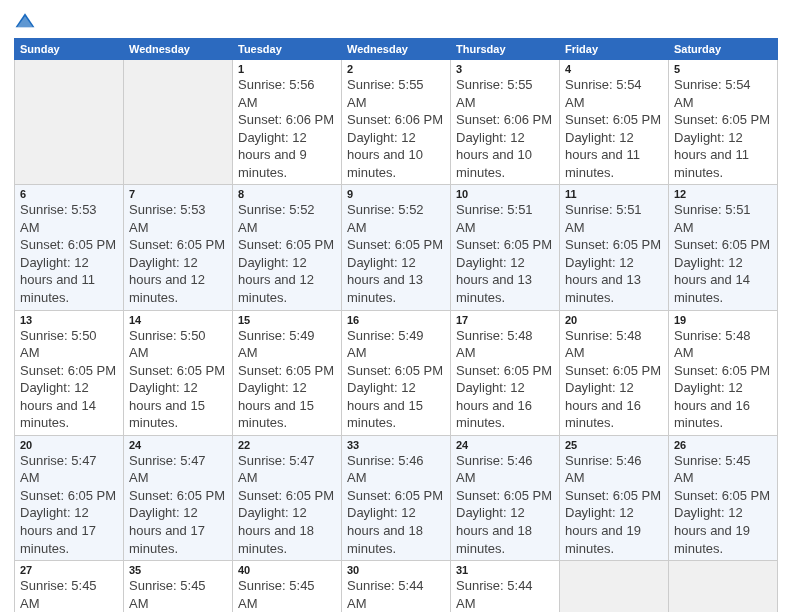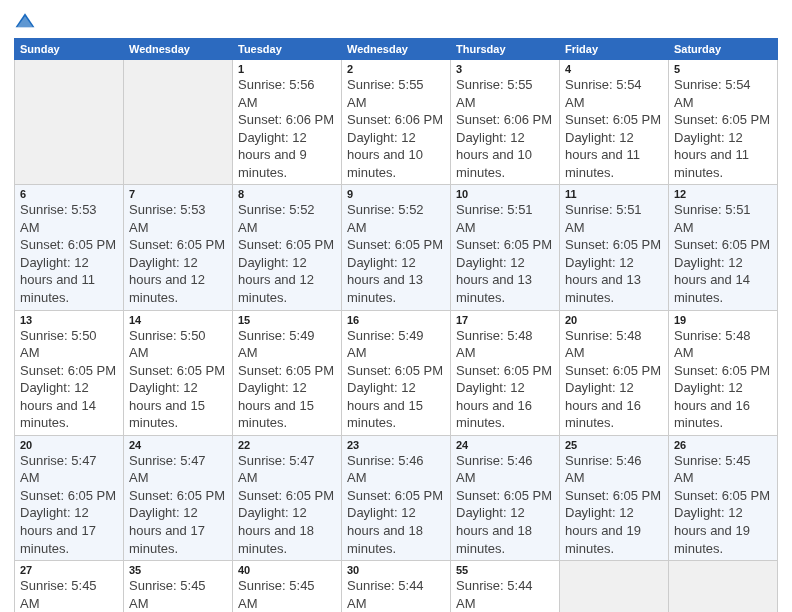--- a/index.html
+++ b/index.html
@@ -223,21 +223,21 @@
           </td>
           <td>
             <span class="day-number">24</span>
             <div class="day-info">Sunrise: 5:47 AM<br>Sunset: 6:05 PM<br>Daylight: 12 hours and 17 minutes.</div>
           </td>
           <td>
             <span class="day-number">22</span>
             <div class="day-info">Sunrise: 5:47 AM<br>Sunset: 6:05 PM<br>Daylight: 12 hours and 18 minutes.</div>
           </td>
           <td>
-            <span class="day-number">23</span>
+            <span class="day-number">33</span>
             <div class="day-info">Sunrise: 5:46 AM<br>Sunset: 6:05 PM<br>Daylight: 12 hours and 18 minutes.</div>
           </td>
           <td>
             <span class="day-number">24</span>
             <div class="day-info">Sunrise: 5:46 AM<br>Sunset: 6:05 PM<br>Daylight: 12 hours and 18 minutes.</div>
           </td>
           <td>
             <span class="day-number">25</span>
             <div class="day-info">Sunrise: 5:46 AM<br>Sunset: 6:05 PM<br>Daylight: 12 hours and 19 minutes.</div>
           </td>
@@ -257,21 +257,21 @@
           </td>
           <td>
             <span class="day-number">40</span>
             <div class="day-info">Sunrise: 5:45 AM<br>Sunset: 6:05 PM<br>Daylight: 12 hours and 20 minutes.</div>
           </td>
           <td>
             <span class="day-number">30</span>
             <div class="day-info">Sunrise: 5:44 AM<br>Sunset: 6:05 PM<br>Daylight: 12 hours and 20 minutes.</div>
           </td>
           <td>
-            <span class="day-number">55</span>
+            <span class="day-number">31</span>
             <div class="day-info">Sunrise: 5:44 AM<br>Sunset: 6:05 PM<br>Daylight: 12 hours and 21 minutes.</div>
           </td>
           <td class="empty-cell"></td>
           <td class="empty-cell"></td>
         </tr>
       </tbody>
   </table>
 </div>
 
 </body></html>

